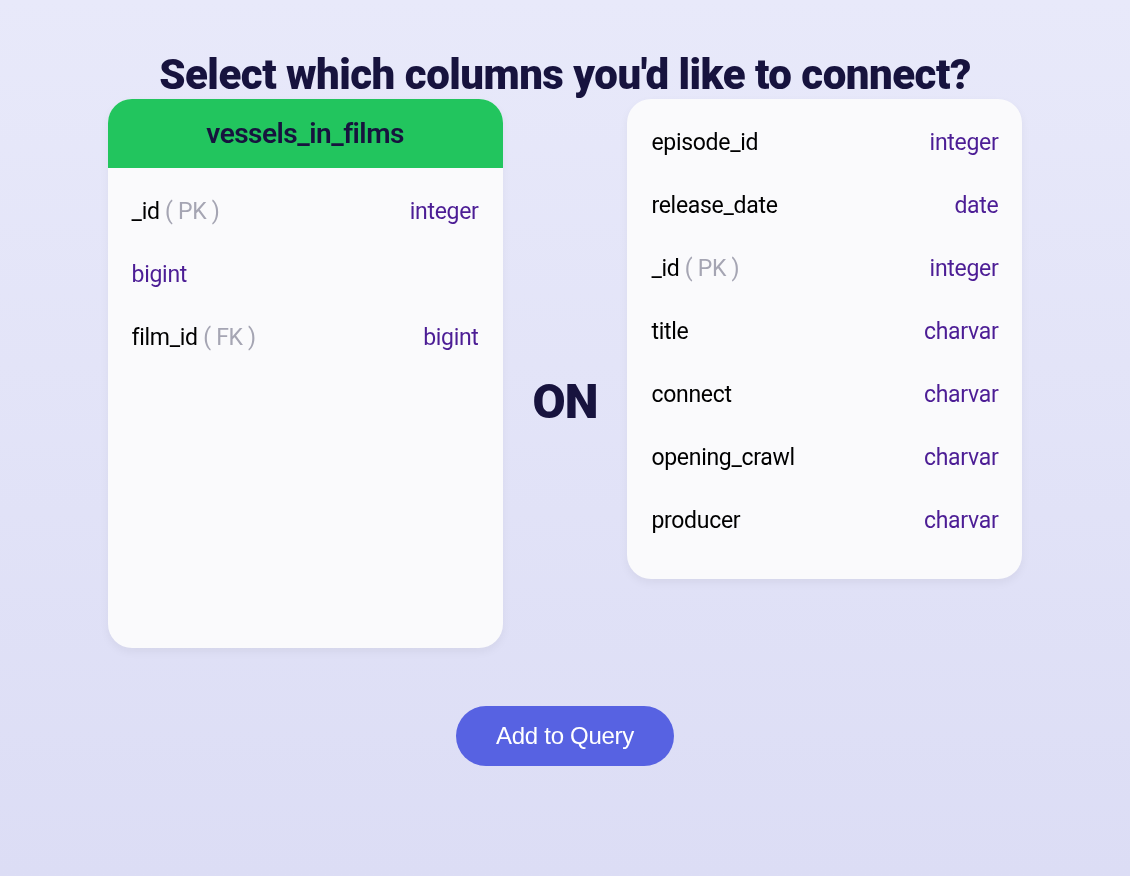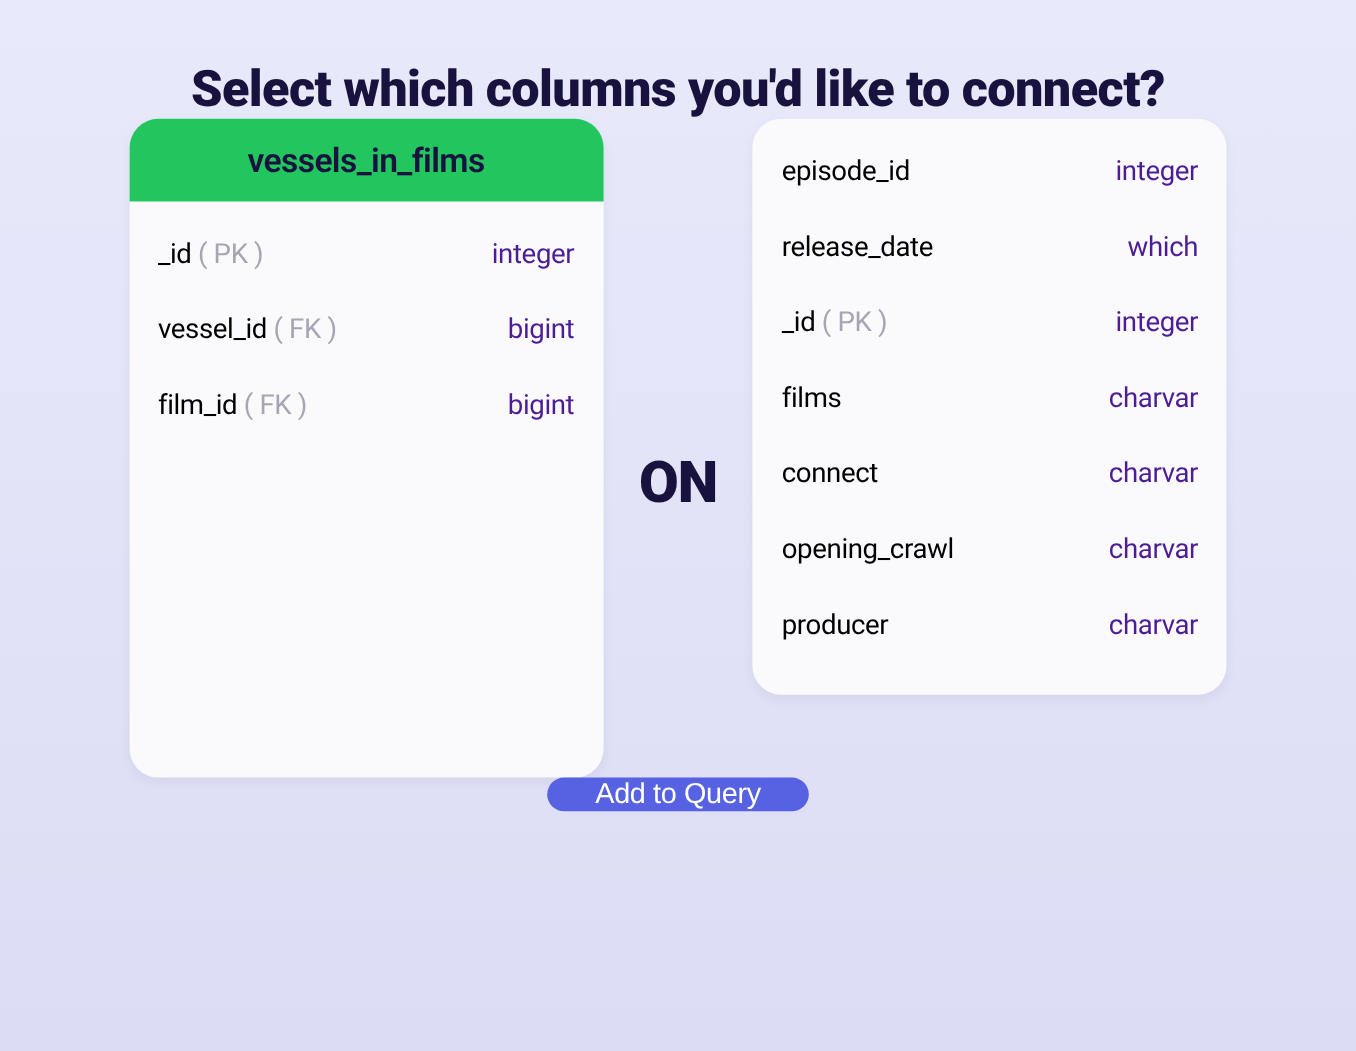--- a/index.html
+++ b/index.html
@@ -86,24 +86,25 @@
     .on-label {
       font-size: 48px;
       font-weight: 900;
       color: #17133e;
       align-self: center;
       margin-top: 55px;
       letter-spacing: -1px;
     }
 
     .add-button {
+      margin-top: 58px;
       background: #5762e2;
       color: #fff;
       border: none;
-      padding: 0 40px;
+      padding: 16px 40px;
       border-radius: 999px;
       font-size: 24px;
       font-weight: 400;
       cursor: pointer;
       letter-spacing: -0.3px;
     }
   </style>
 </head>
 <body>
 
@@ -112,48 +113,47 @@
 <div class="cards-container">
 
   <div class="card">
     <div class="card-header">vessels_in_films</div>
     <div class="card-body" id="left-body">
         <div class="row">
           <span class="row-left"><span>_id</span><span class="key-label"> ( PK )</span></span>
           <span class="row-right">integer</span>
         </div>
         <div class="row">
-          <span class="row-left"><span>vessel_id</span><span class="key-label"> ( FK )</span></span>
           <span class="row-right">bigint</span>
         </div>
         <div class="row">
           <span class="row-left"><span>film_id</span><span class="key-label"> ( FK )</span></span>
           <span class="row-right">bigint</span>
         </div>
       </div>
   </div>
 
   <div class="on-label">ON</div>
 
   <div class="card">
     <div class="card-body" id="right-body">
         <div class="row">
           <span class="row-left"><span>episode_id</span></span>
           <span class="row-right">integer</span>
         </div>
         <div class="row">
           <span class="row-left"><span>release_date</span></span>
-          <span class="row-right">which</span>
+          <span class="row-right">date</span>
         </div>
         <div class="row">
           <span class="row-left"><span>_id</span><span class="key-label"> ( PK )</span></span>
           <span class="row-right">integer</span>
         </div>
         <div class="row">
-          <span class="row-left"><span>films</span></span>
+          <span class="row-left"><span>title</span></span>
           <span class="row-right">charvar</span>
         </div>
         <div class="row">
           <span class="row-left"><span>connect</span></span>
           <span class="row-right">charvar</span>
         </div>
         <div class="row">
           <span class="row-left"><span>opening_crawl</span></span>
           <span class="row-right">charvar</span>
         </div>

